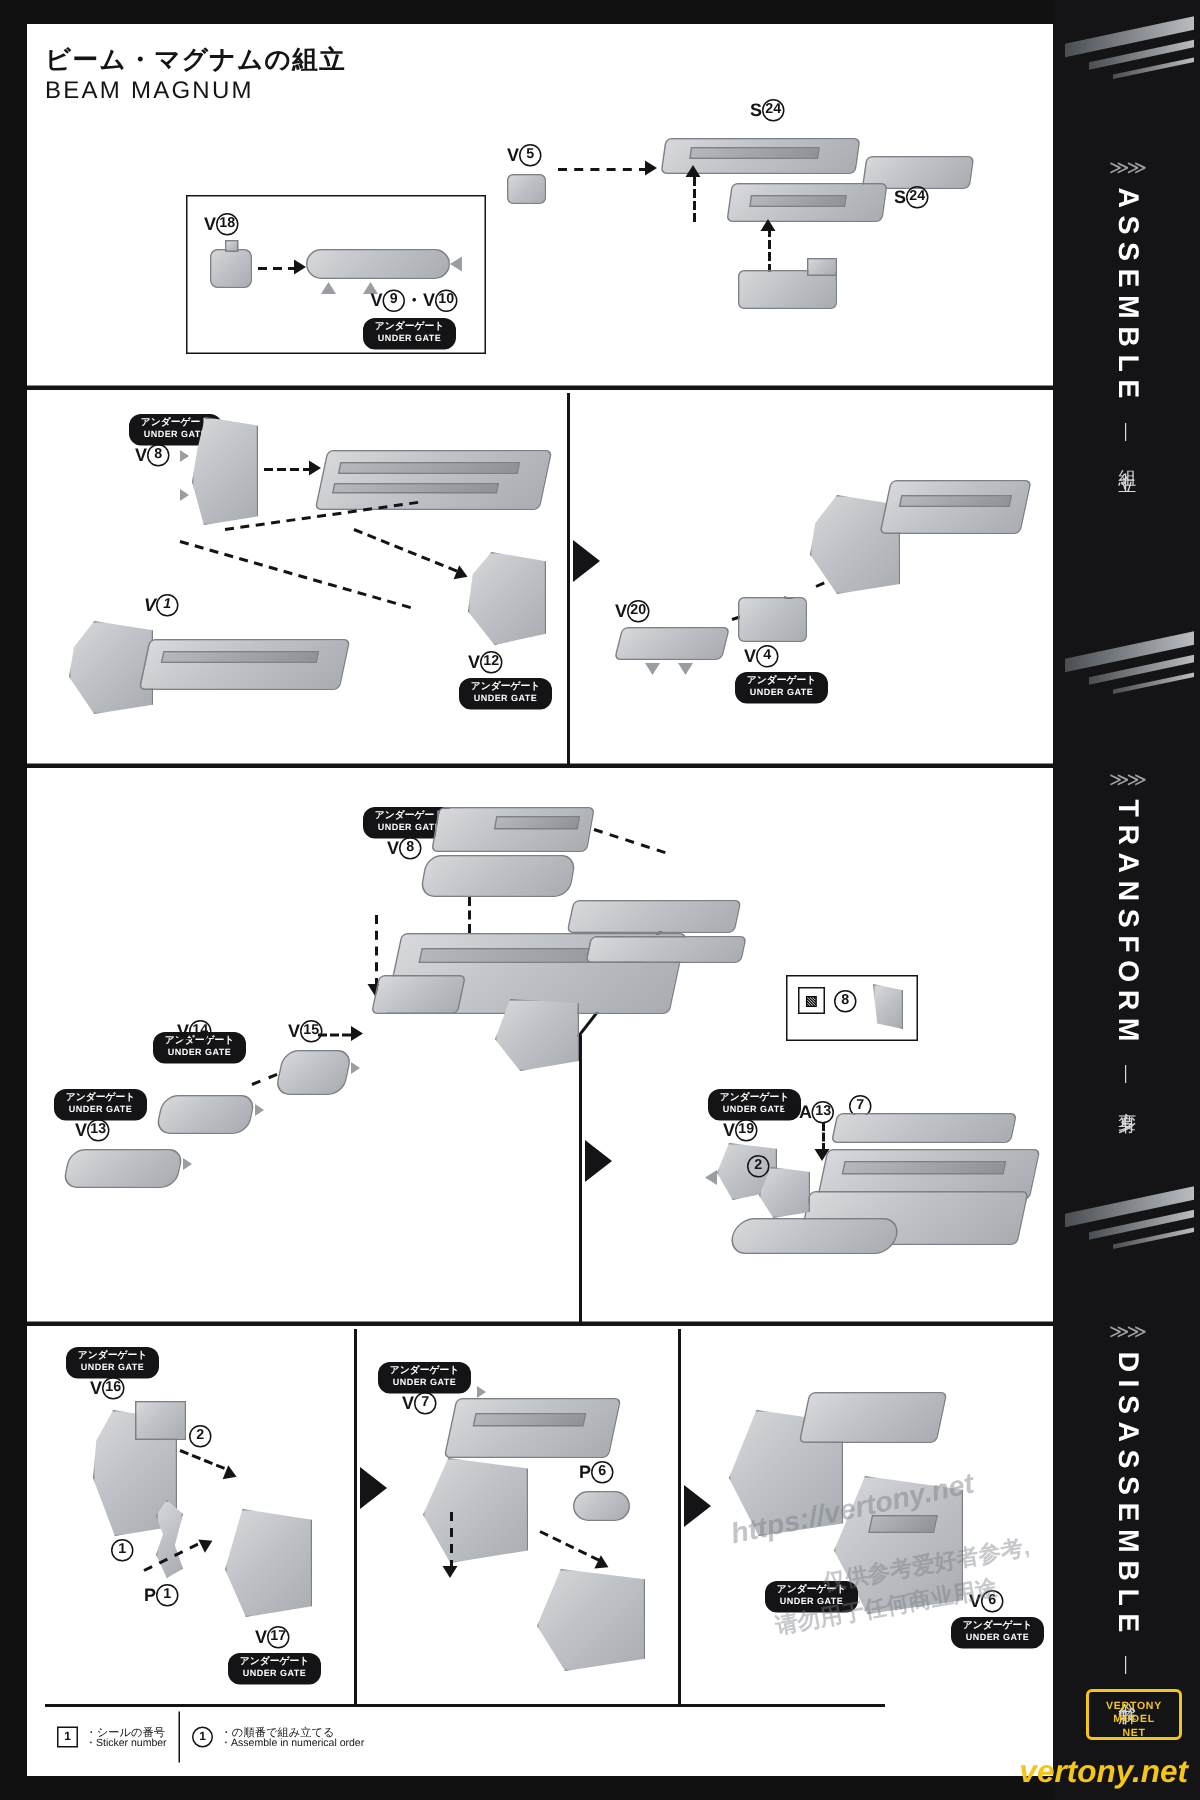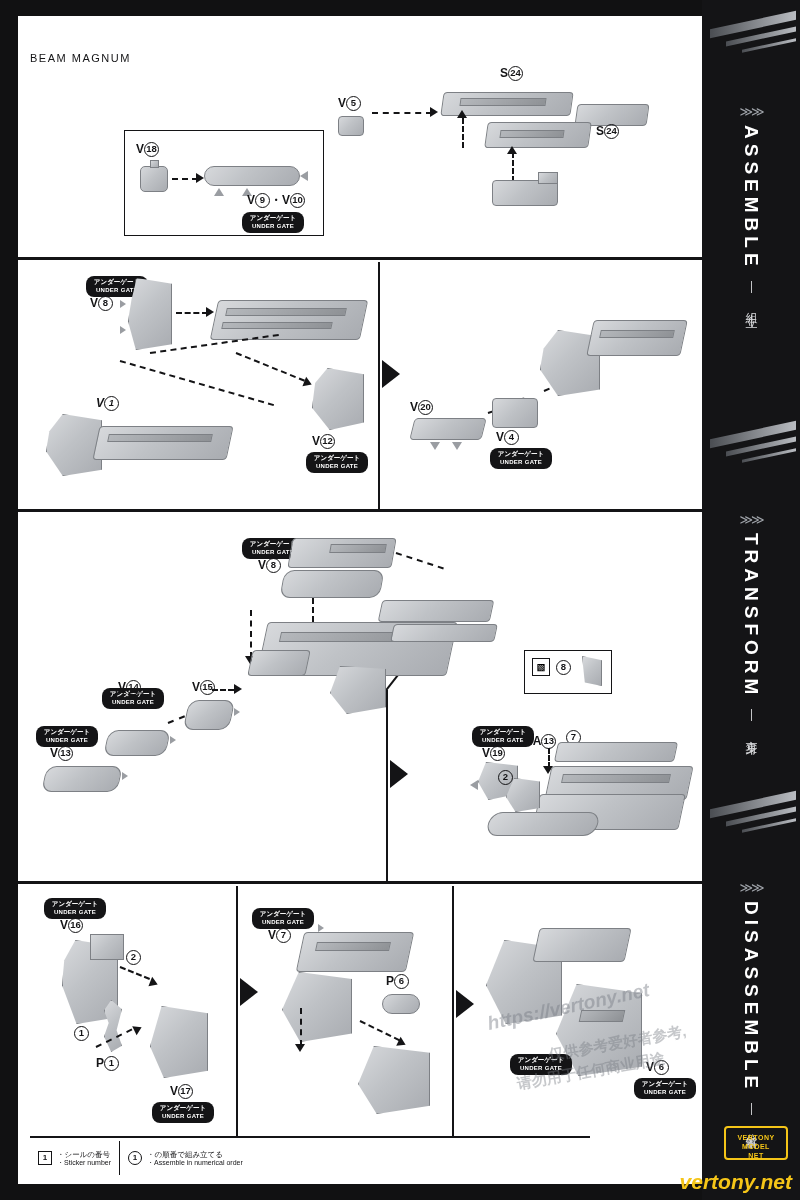--- a/index.html
+++ b/index.html
@@ -77,21 +77,21 @@
   .sep-v {
     position:absolute; background:#141416; width:2px;
   }
   .title-jp {
     position:absolute; left:30px; top:28px;
     font-size:17px; font-weight:bold; color:#141416;
     letter-spacing:1px;
   }
   .title-en {
     position:absolute; left:30px; top:52px;
-    font-size:11px; color:#141416; letter-spacing:1.5px;
+    font-size:16px; color:#141416; letter-spacing:1.5px;
   }
 
   
   .part {
     position:absolute;
     background:linear-gradient(135deg,#d7d9dc 0%,#bfc2c6 45%,#a9acb1 100%);
     border:1px solid #7d8085;
   }
   .part.dark { background:linear-gradient(135deg,#b5b8bc,#8e9195); }
   .part.r4 { border-radius:4px; }
@@ -240,20 +240,21 @@
     </div>
 
     <div class="rail-section" style="top:880px;">
       <div class="rail-chevrons">≫≫</div>
       <span class="rail-vertical">DISASSEMBLE</span>
       <div style="height:6px"></div>
       <span class="rail-vertical sub">— 分解 —</span>
     </div>
   </div>
 
+  <div class="title-jp">ビーム・マグナムの組立</div>
   <div class="title-en">BEAM MAGNUM</div>
 
   <div class="panel" style="left:18px; top:72px; width:684px; height:188px;"></div>
 
   <div class="subbox" style="left:124px; top:130px; width:200px; height:106px;"></div>
 
   <div class="lbl" style="left:136px; top:142px;">
     V<span class="circ">18</span>
   </div>
   <div class="part r4" style="left:140px; top:166px; width:28px; height:26px; border-radius:5px;"></div>

